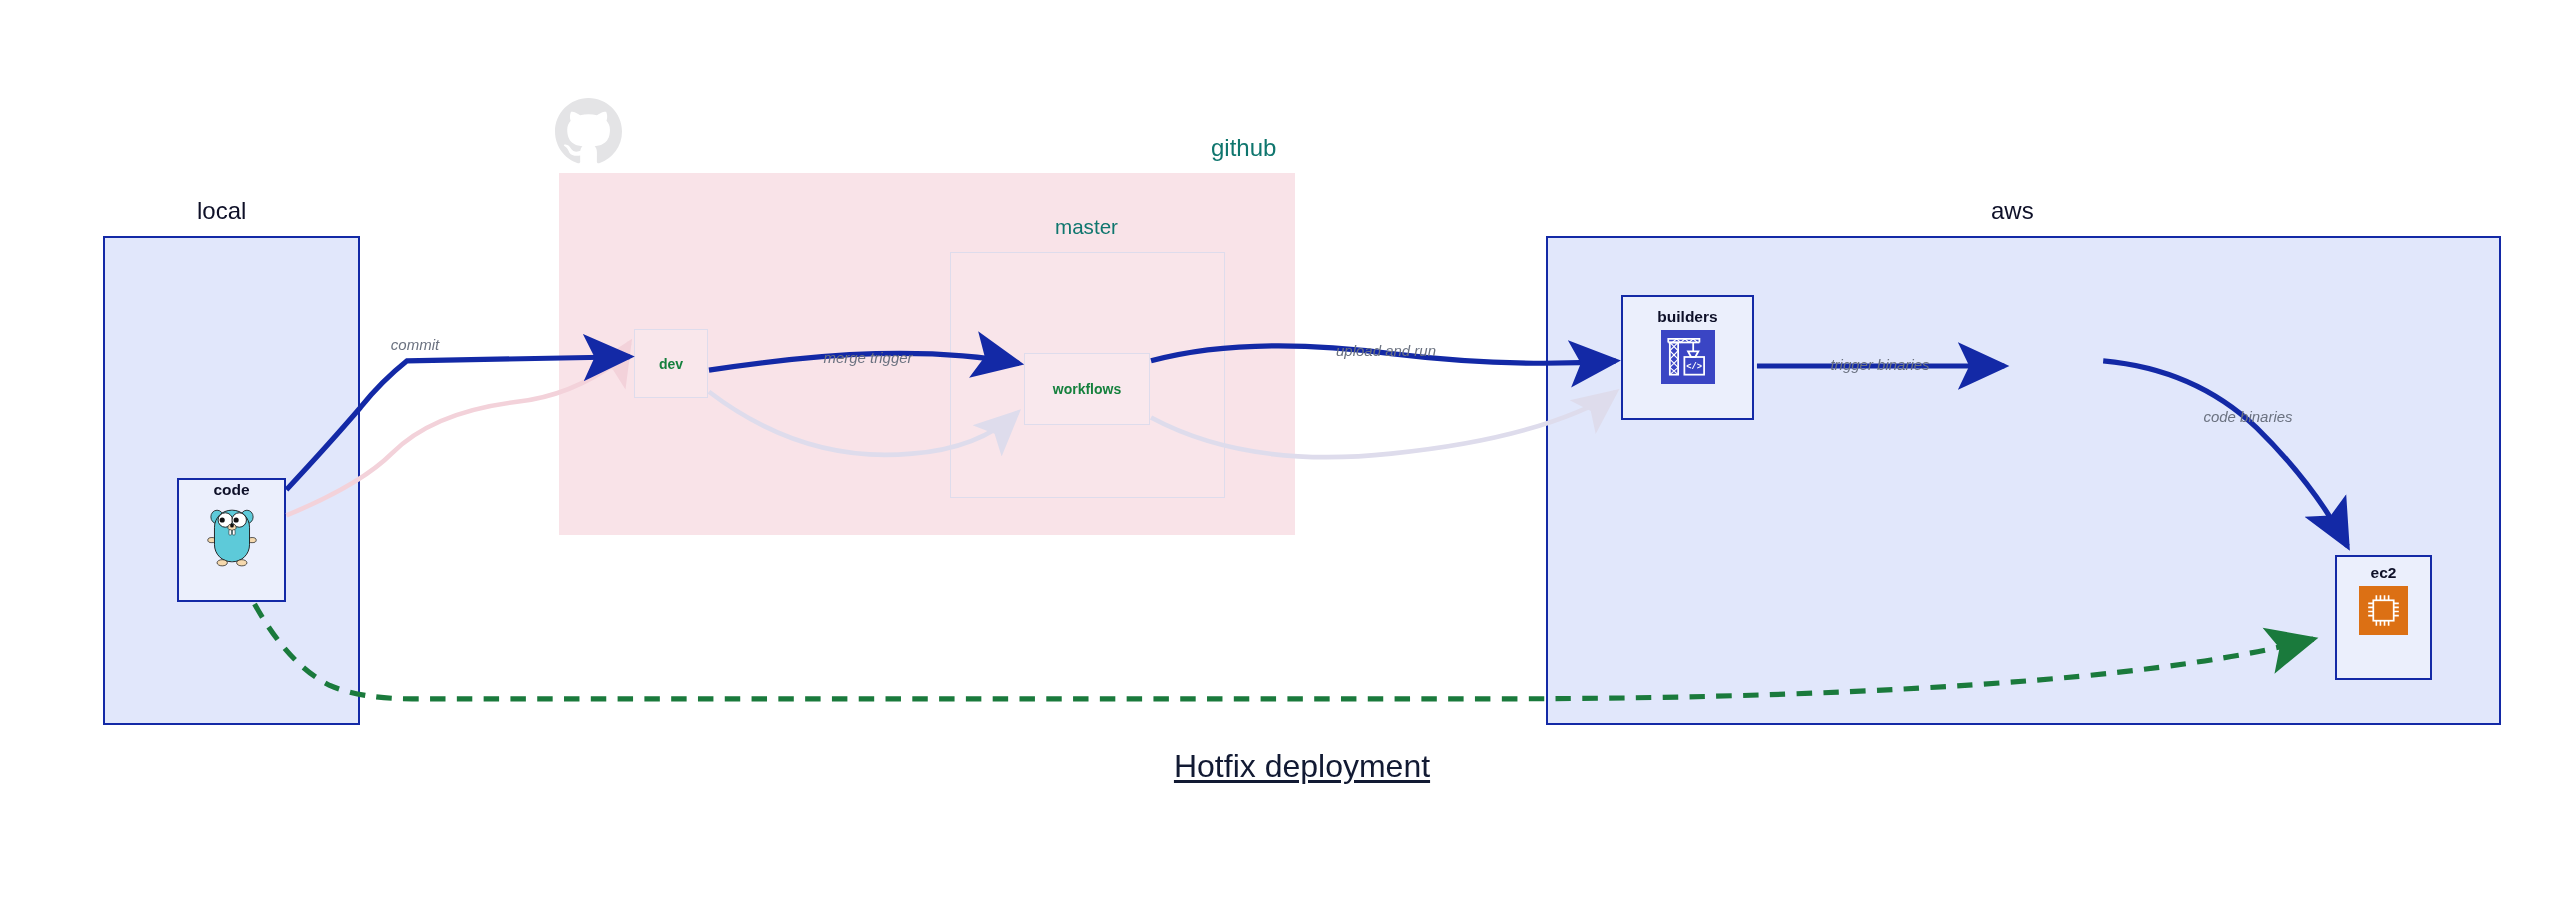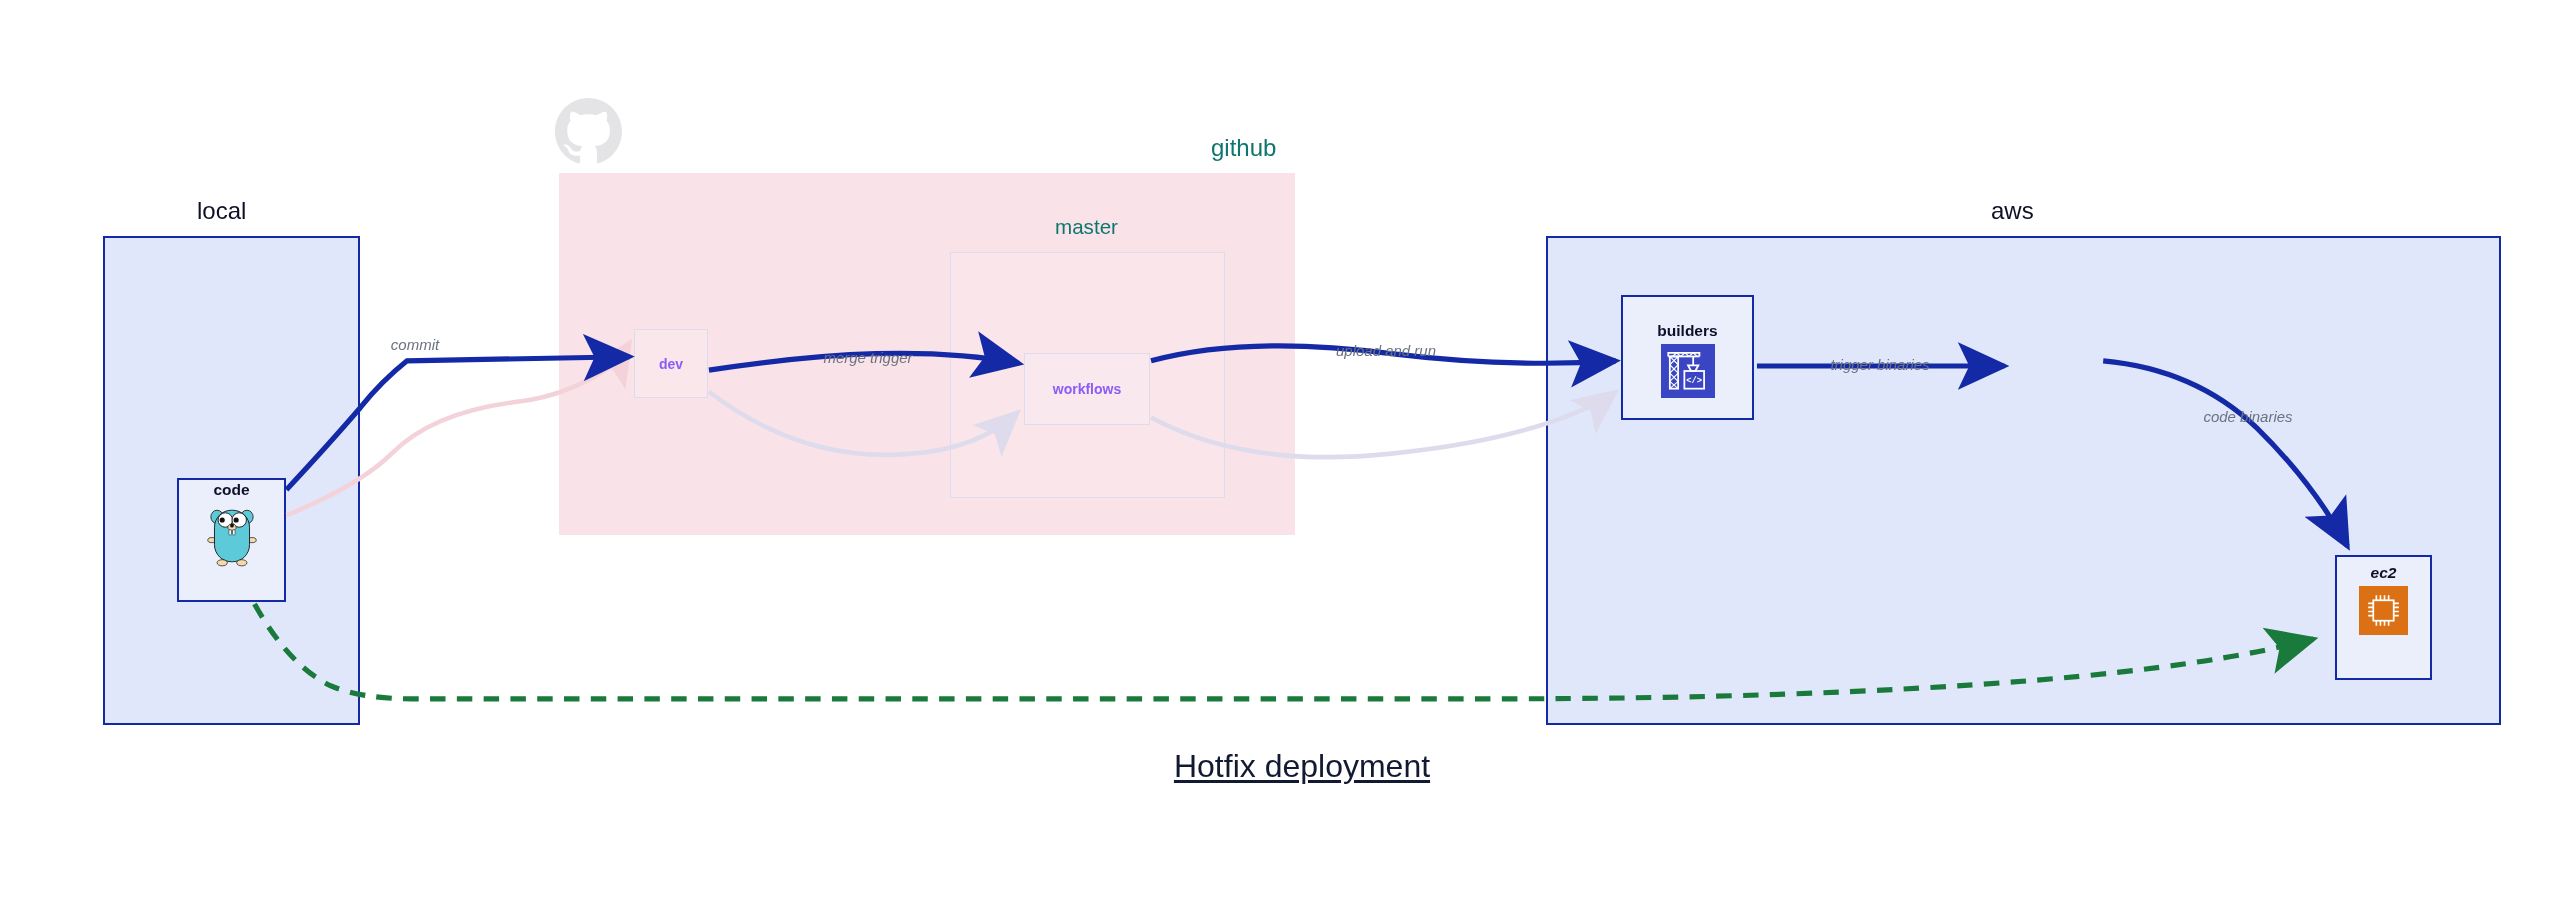--- a/index.html
+++ b/index.html
@@ -76,21 +76,21 @@
     position: absolute;
     box-sizing: border-box;
     display: flex;
     flex-direction: column;
     align-items: center;
     justify-content: center;
     background: rgba(255,255,255,0.14);
     border: 1.5px solid #DEDCEC;
   }
   .node-faded .node-title {
-    color: #8b5cf6;
+    color: #15803d;
   }
 
   
   .edge-label {
     position: absolute;
     font-style: italic;
     color: #6B7280;
     white-space: nowrap;
     transform: translate(-50%, -50%);
     background: transparent;
@@ -173,21 +173,21 @@
       <circle cx="50" cy="44" r="3.6" fill="#111111"></circle>
 
       <rect x="44" y="52" width="5" height="10" rx="1.6" fill="#ffffff" stroke="#1a1a1a" stroke-width="1.1"></rect>
       <rect x="51" y="52" width="5" height="10" rx="1.6" fill="#ffffff" stroke="#1a1a1a" stroke-width="1.1"></rect>
     </svg>
   </div>
 
   <div class="cluster cluster-solid" style="left:1546px; top:236px; width:955px; height:489px;"></div>
   <div class="cluster-label" style="left:1991px; top:197px; font-size:24px;">aws</div>
 
-  <div class="node" style="left:1621px; top:295px; width:133px; height:125px; padding-top:25px;">
+  <div class="node" style="left:1621px; top:295px; width:133px; height:125px; padding-top:11px;">
     <span class="node-title" style="font-size:15.5px;">builders</span>
 
     <svg class="node-art" width="54" height="54" viewBox="0 0 104 104" style="margin-top:4.1px;">
       <rect width="104" height="104" fill="#3A45C4"></rect>
       <g fill="none" stroke="#ffffff" stroke-width="3.4">
 
         <rect x="17" y="24" width="16" height="62"></rect>
         <path d="M17 24 L33 40 M33 24 L17 40 M17 40 L33 56 M33 40 L17 56 M17 56 L33 72 M33 56 L17 72 M17 72 L33 86 M33 72 L17 86" stroke-width="2.2"></path>
 
         <path d="M14 24 L74 24"></path>
@@ -201,21 +201,21 @@
         <rect x="45" y="52" width="38" height="34"></rect>
       </g>
       <g fill="#ffffff" font-family="'Liberation Mono', monospace" font-size="17" font-weight="bold">
         <text x="64" y="76" text-anchor="middle">&lt;/&gt;</text>
       </g>
     </svg>
   </div>
 
 
   <div class="node" style="left:2335px; top:555px; width:97px; height:125px; padding-top:7.2px;">
-    <span class="node-title" style="font-size:15.5px;font-style:italic;">ec2</span>
+    <span class="node-title" style="font-size:15.5px;">ec2</span>
 
     <svg class="node-art" width="49" height="49" viewBox="0 0 96 96" style="margin-top:4.1px;">
       <rect width="96" height="96" fill="#DC7014"></rect>
       <rect x="28" y="28" width="40" height="40" fill="none" stroke="#ffffff" stroke-width="3.4"></rect>
       <rect x="20" y="20" width="56" height="56" fill="none" stroke="#ffffff" stroke-width="3" opacity="0"></rect>
       <g stroke="#ffffff" stroke-width="3.2">
         <path d="M34 28 L34 18 M42 28 L42 18 M50 28 L50 18 M58 28 L58 18"></path>
         <path d="M34 68 L34 78 M42 68 L42 78 M50 68 L50 78 M58 68 L58 78"></path>
         <path d="M28 34 L18 34 M28 42 L18 42 M28 50 L18 50 M28 58 L18 58"></path>
         <path d="M68 34 L78 34 M68 42 L78 42 M68 50 L78 50 M68 58 L78 58"></path>

